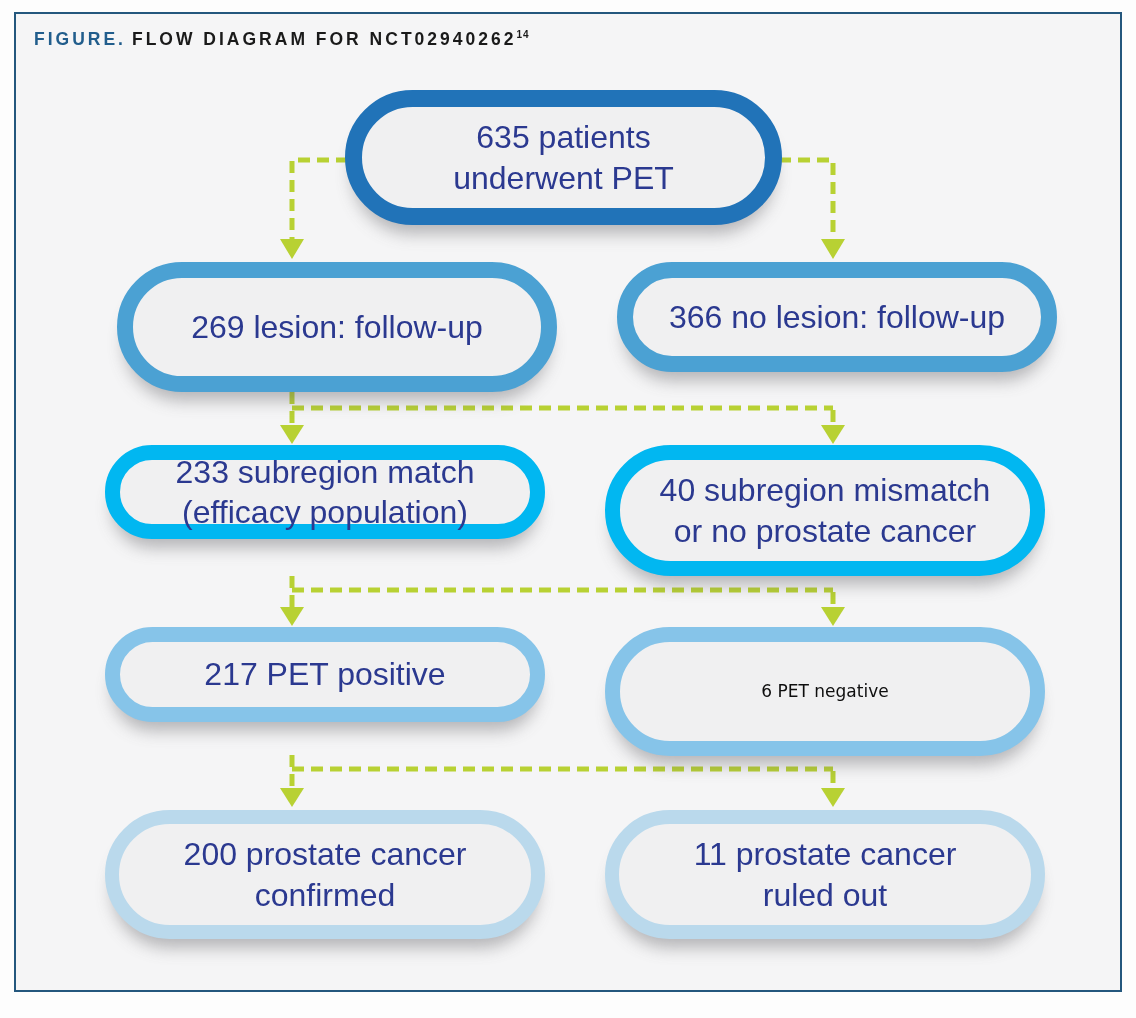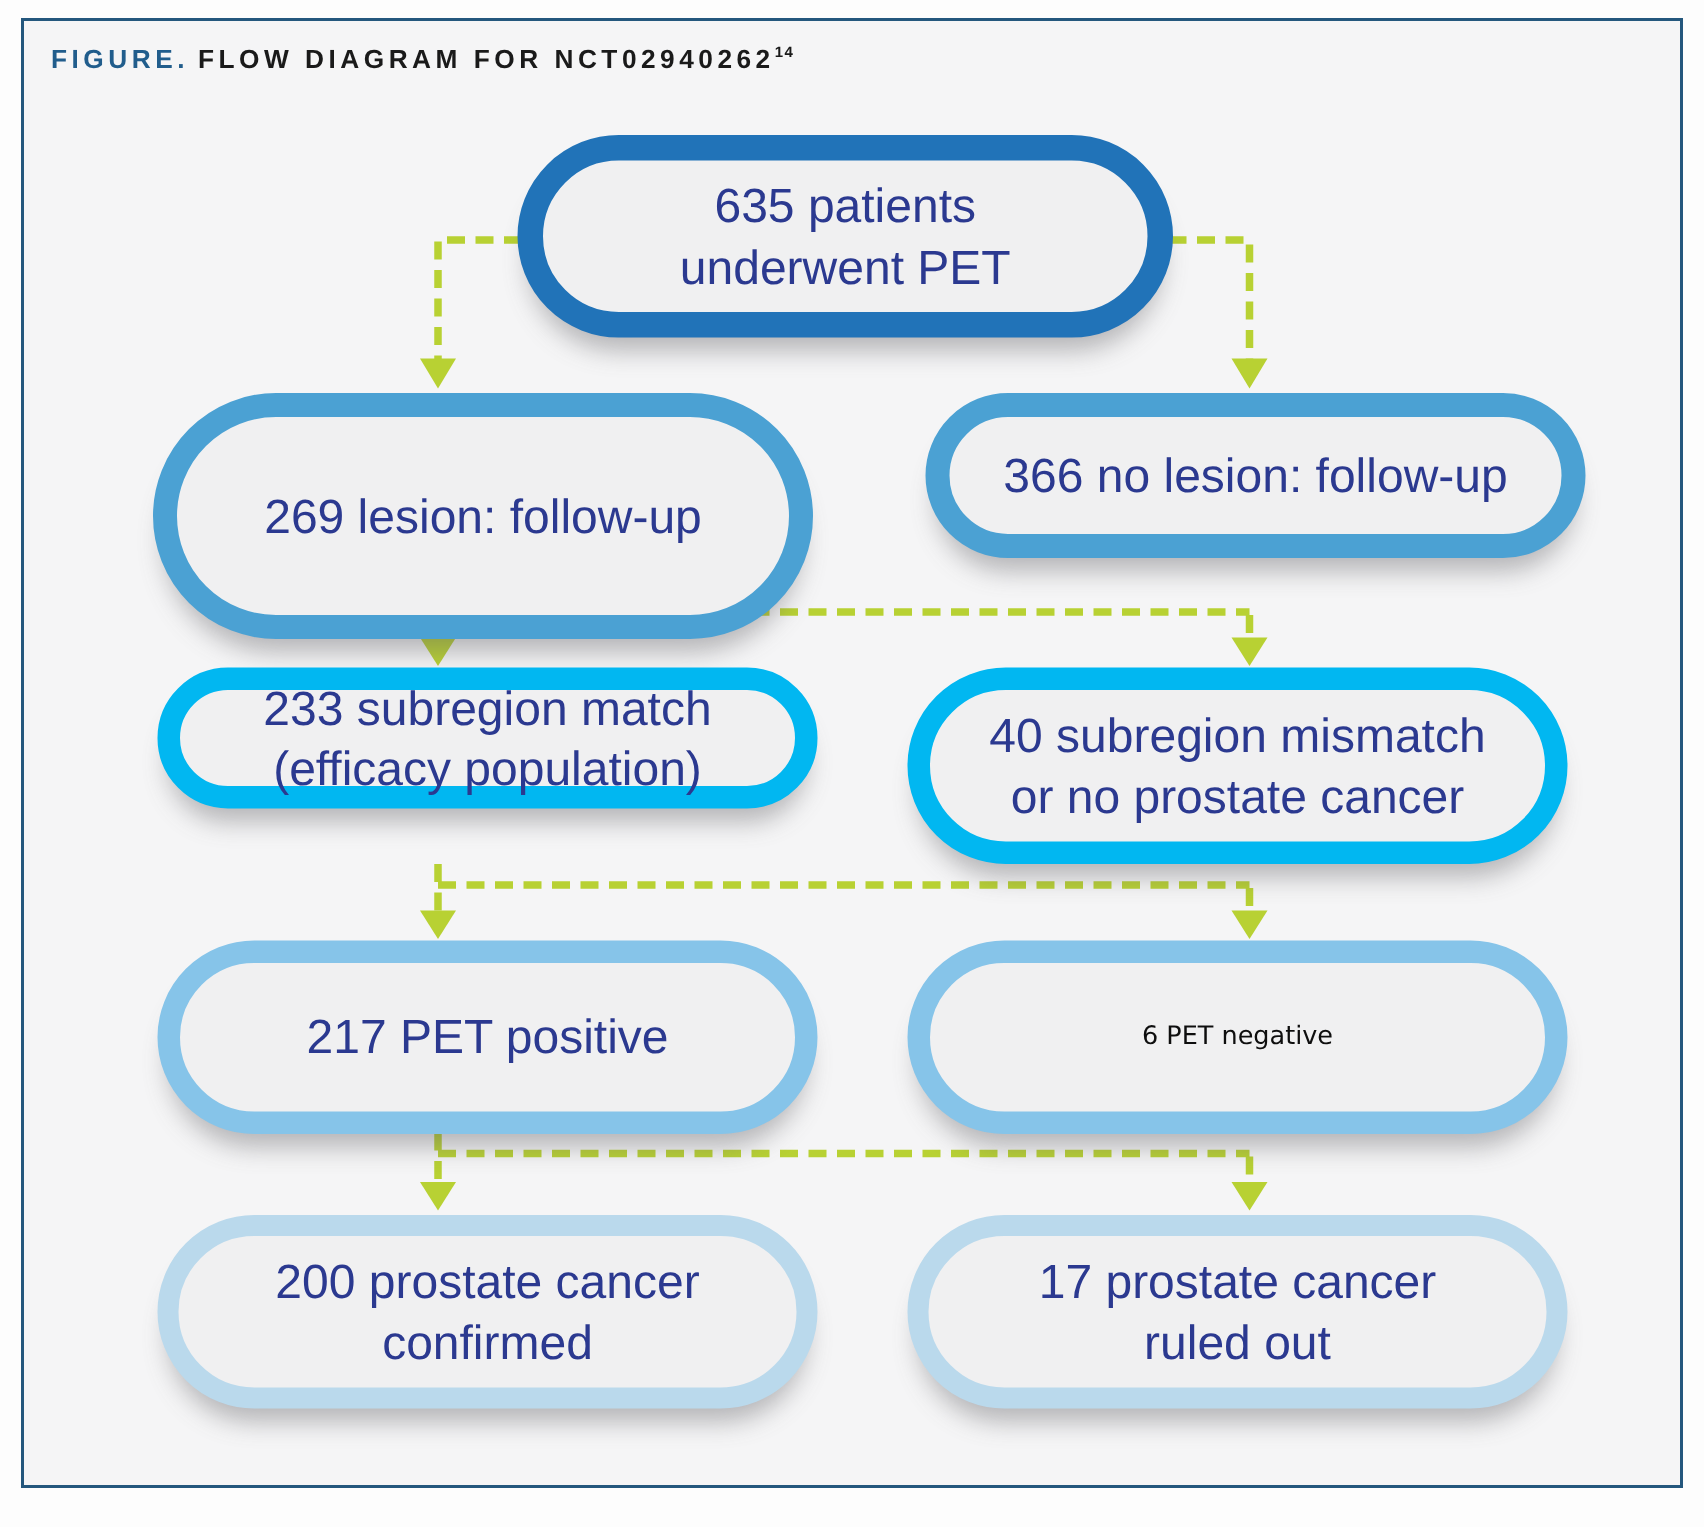--- a/index.html
+++ b/index.html
@@ -73,31 +73,31 @@
   <line class="dash" x1="292" y1="755" x2="292" y2="789"></line>
   <polygon class="head" points="280,788 304,788 292,807"></polygon>
   <line class="dash" x1="292" y1="769" x2="833" y2="769"></line>
   <line class="dash" x1="833" y1="771" x2="833" y2="789"></line>
   <polygon class="head" points="821,788 845,788 833,807"></polygon>
 </svg>
 
 <div class="pill t1" style="left:345px;top:90px;width:437px;height:135px">635 patients
 underwent PET</div>
 
-<div class="pill t2" style="left:102px;top:262px;width:440px;height:164px">269 lesion: follow-up</div>
+<div class="pill t2" style="left:117px;top:262px;width:440px;height:130px">269 lesion: follow-up</div>
 
 <div class="pill t2" style="left:617px;top:262px;width:440px;height:110px">366 no lesion: follow-up</div>
 
 <div class="pill t3" style="left:105px;top:445px;width:440px;height:94px">233 subregion match
 (efficacy population)</div>
 
 <div class="pill t3" style="left:605px;top:445px;width:440px;height:131px">40 subregion mismatch
 or no prostate cancer</div>
 
-<div class="pill t4" style="left:105px;top:627px;width:440px;height:129px">217 PET positive</div>
+<div class="pill t4" style="left:105px;top:627px;width:440px;height:95px">217 PET positive</div>
 
 <div class="pill t4 black-text" style="left:605px;top:627px;width:440px;height:129px">6 PET negative</div>
 
 <div class="pill t5" style="left:105px;top:810px;width:440px;height:129px">200 prostate cancer
 confirmed</div>
 
-<div class="pill t5" style="left:605px;top:810px;width:440px;height:129px">17 prostate cancer
+<div class="pill t5" style="left:605px;top:810px;width:440px;height:129px">11 prostate cancer
 ruled out</div>
 
 </body></html>

